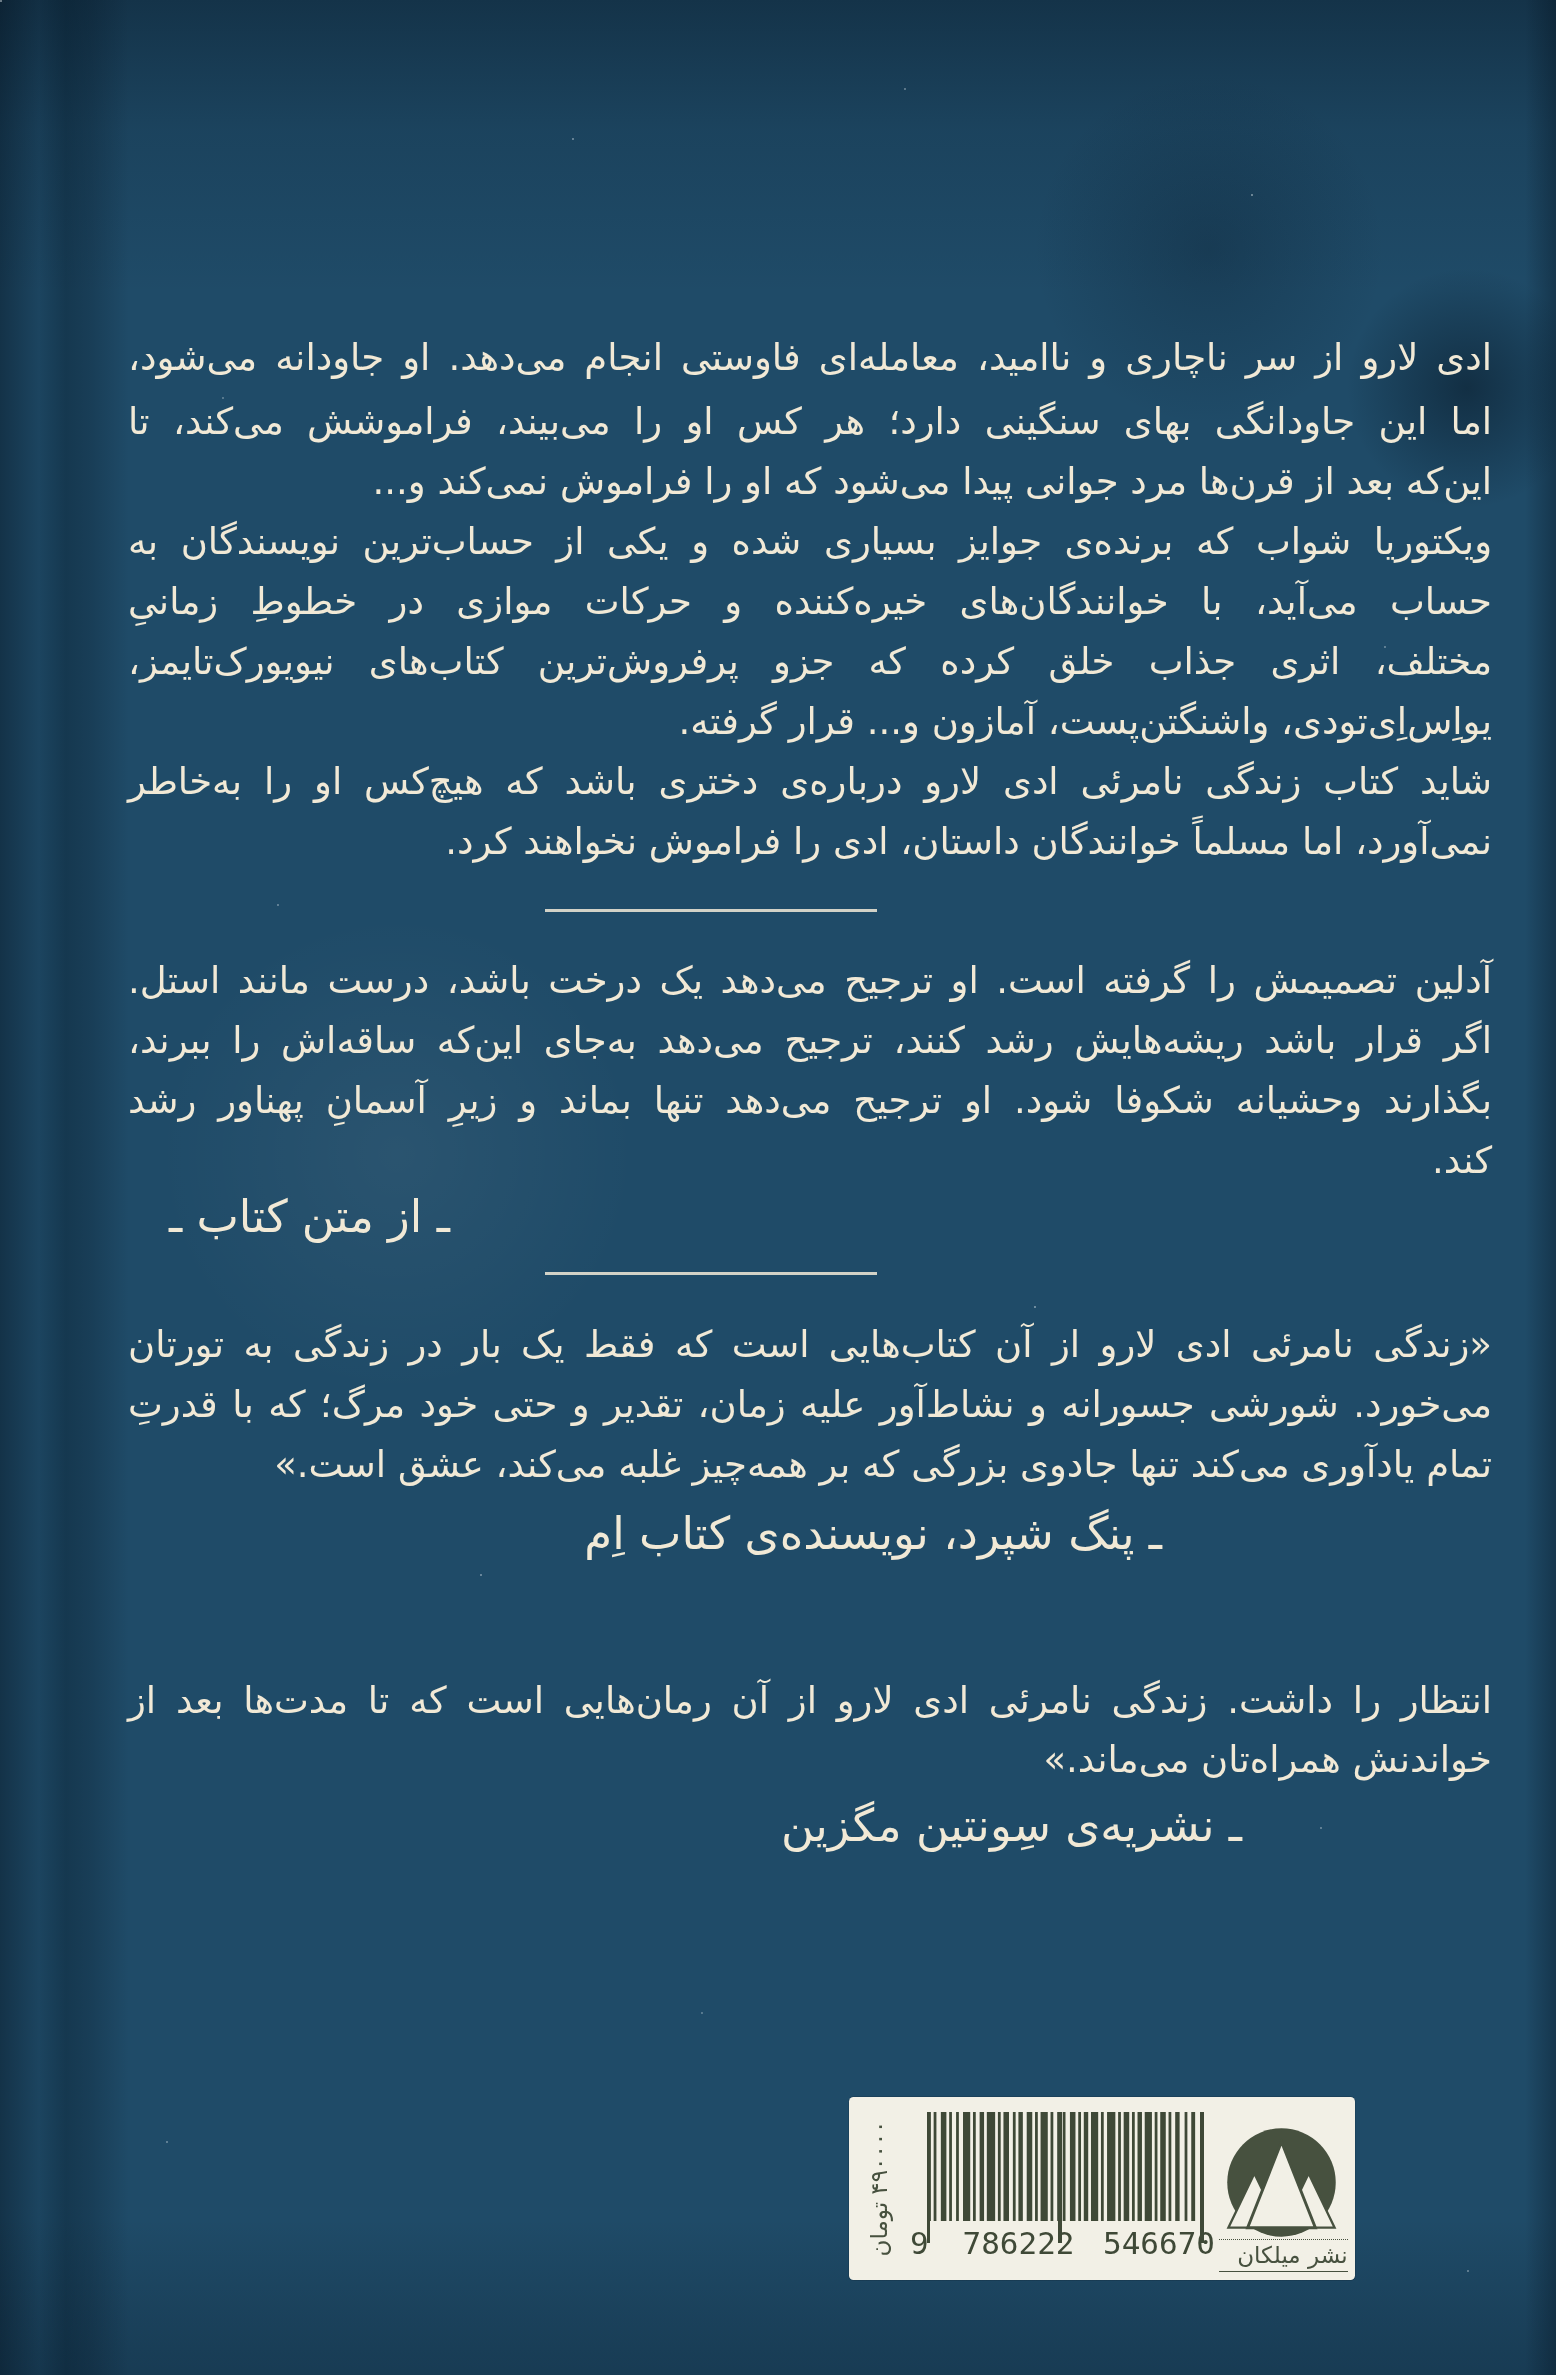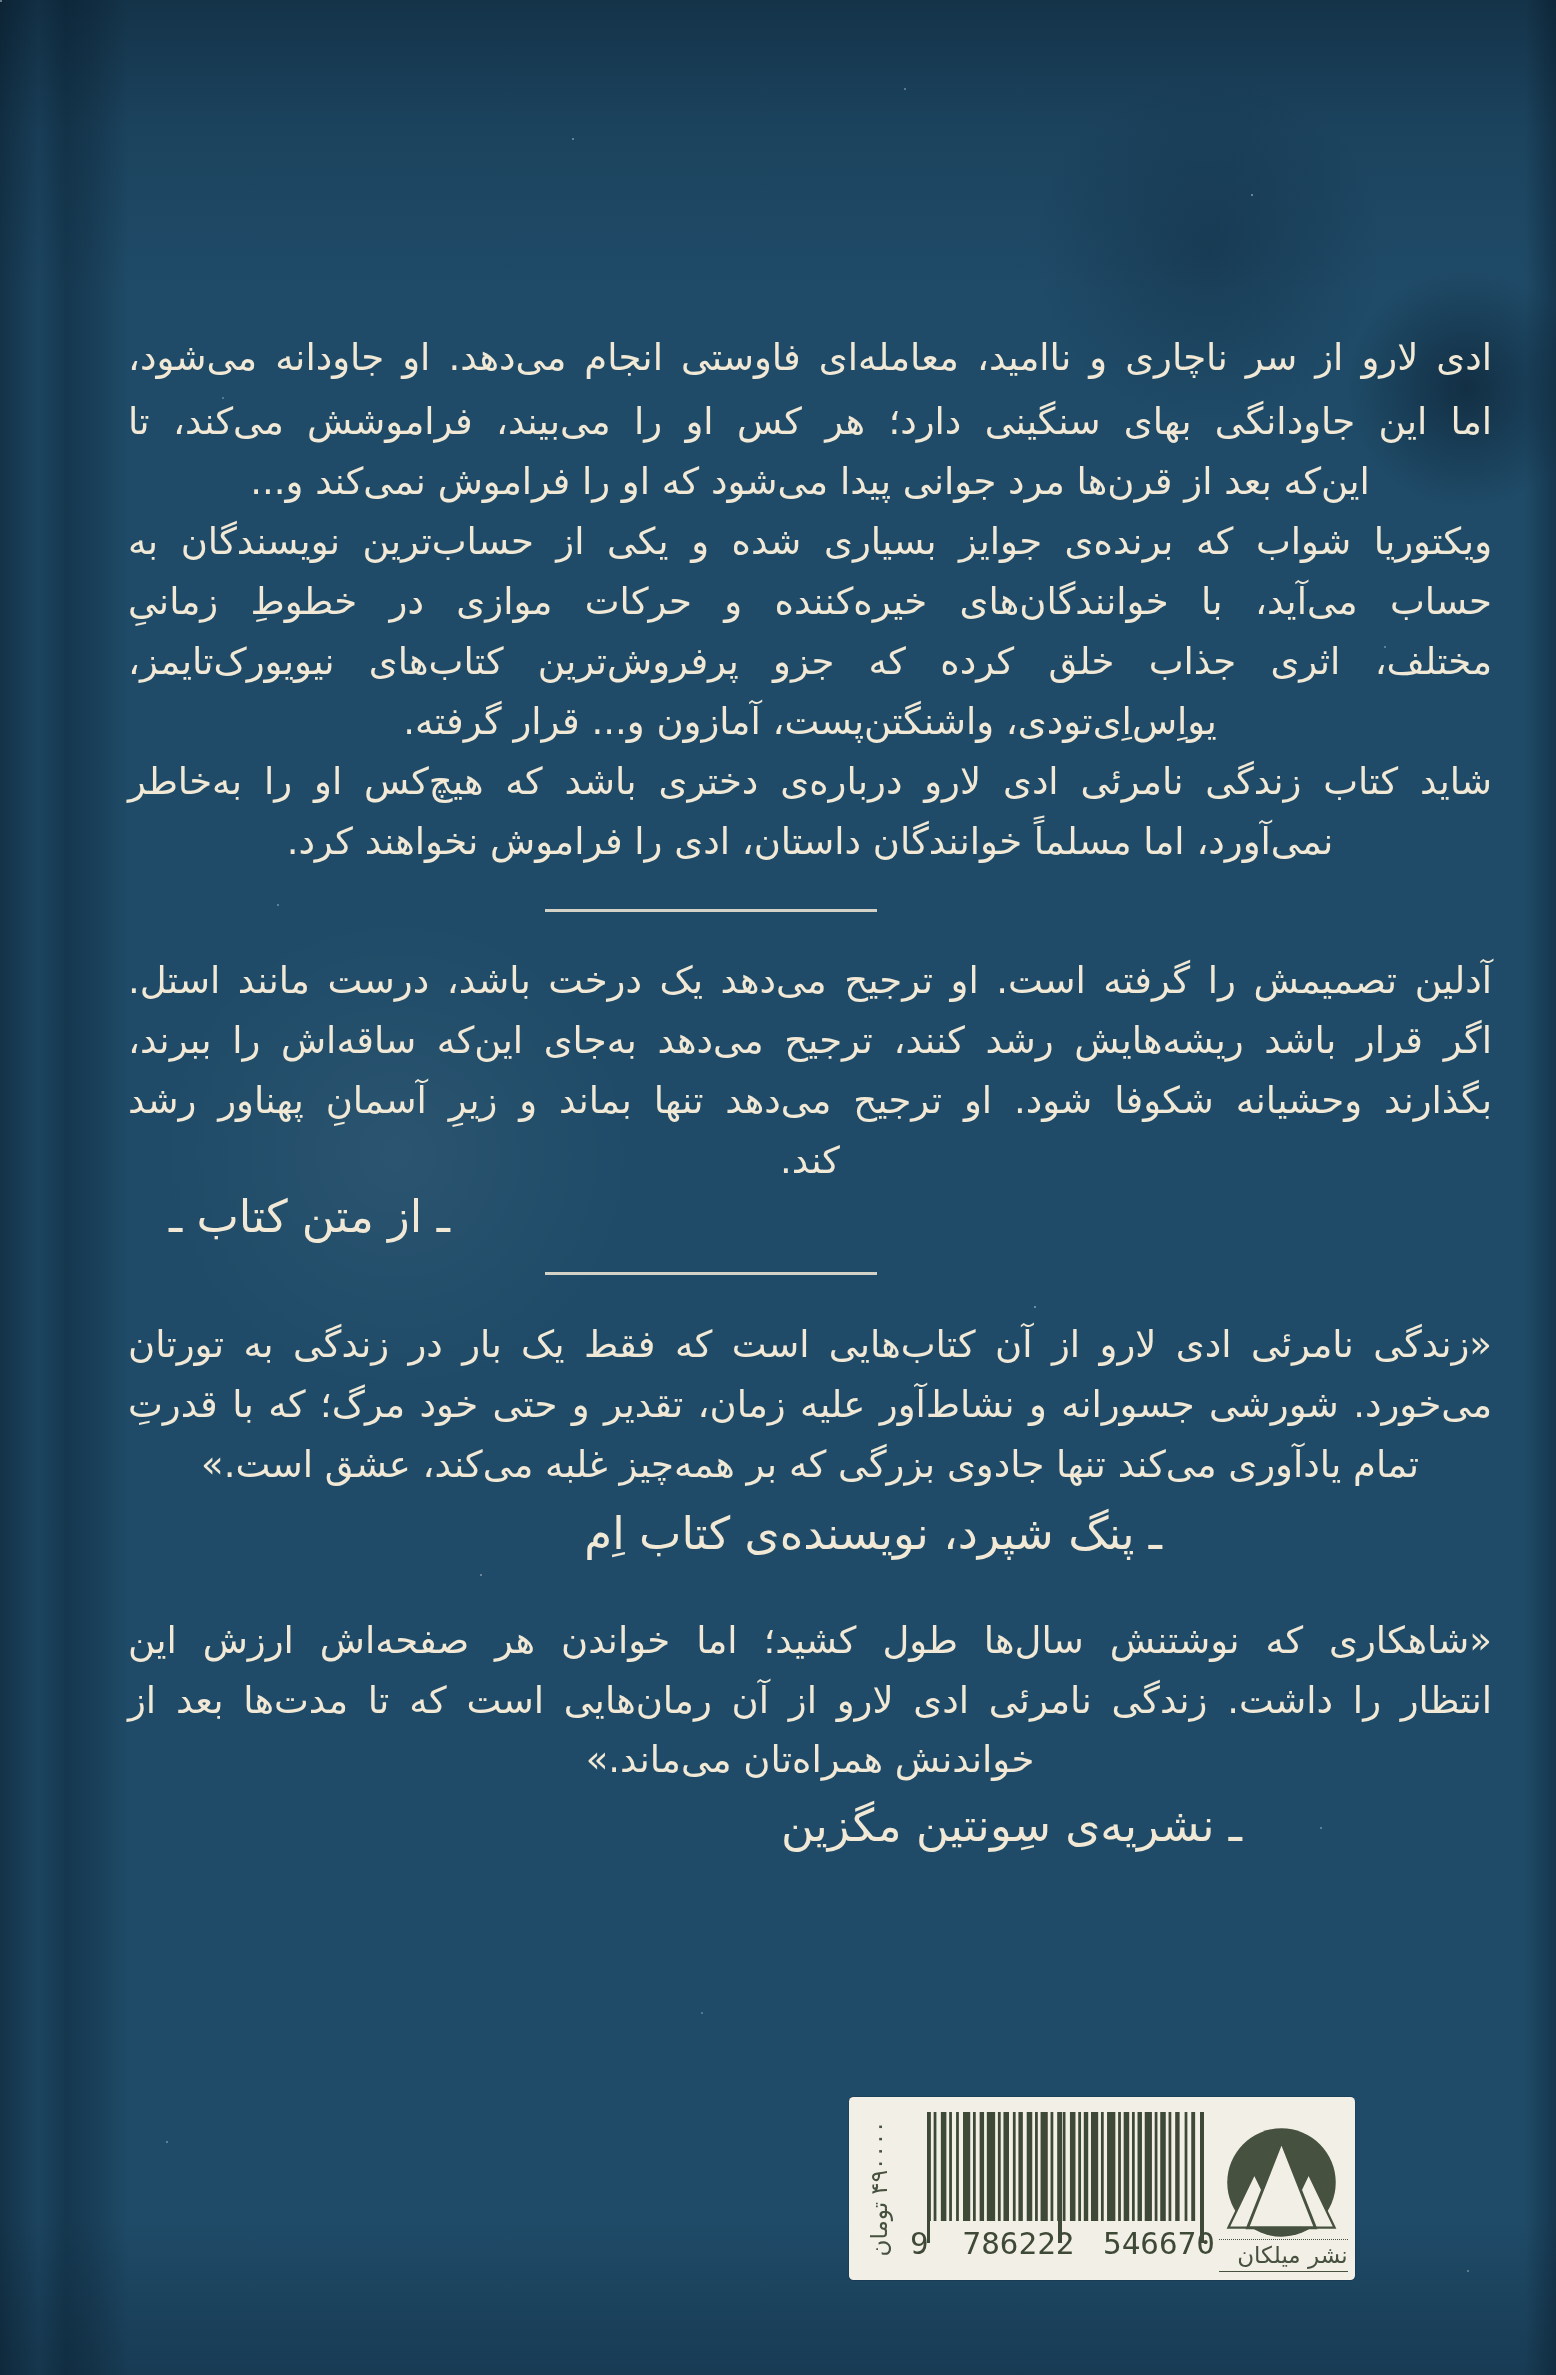--- a/index.html
+++ b/index.html
@@ -24,21 +24,21 @@
     box-shadow: 572px 138px 0 rgba(240,245,250,.45), 904px 88px 0 rgba(240,245,250,.4),
       1251px 194px 0 rgba(240,245,250,.5), 222px 397px 0 rgba(240,245,250,.35),
       1384px 646px 0 rgba(240,245,250,.4), 277px 904px 0 rgba(240,245,250,.4),
       1034px 1306px 0 rgba(240,245,250,.5), 480px 1574px 0 rgba(240,245,250,.45),
       1320px 1827px 0 rgba(240,245,250,.4), 701px 2012px 0 rgba(240,245,250,.35),
       166px 2141px 0 rgba(240,245,250,.4), 1467px 2270px 0 rgba(240,245,250,.4);
   }
   .textcol{position:absolute;left:92px;top:0;width:1364px;height:100%;color:#f1e9d6;margin-left:36px;}
   .line{position:absolute;right:0;left:0;font-size:37px;line-height:59px;white-space:nowrap;}
   .line.full{text-align:justify;text-align-last:justify;white-space:normal;}
-  .line.last{text-align:center;}
+  .line.last{text-align:right;}
   .attrib{position:absolute;font-size:45px;line-height:55px;color:#f1e9d6;white-space:nowrap;text-align:right;}
   .divider{position:absolute;left:545px;width:332px;height:2.8px;background:#e6e1d2;opacity:.9;}
   
   .label{position:absolute;left:849px;top:2097px;width:506px;height:183px;
     background:#f2f0e6;border-radius:4.6px;box-shadow:0 0 0 0.9px rgba(0,0,0,.12);direction:ltr;}
   .price-rot{position:absolute;left:-57px;top:73px;width:175px;height:37px;
     transform:rotate(-90deg);text-align:center;direction:rtl;
     color:#47513f;font-size:23px;line-height:37px;white-space:nowrap;}
   .barcode-wrap{position:absolute;left:61px;top:14.8px;width:305px;height:153px;}
   .bars{position:absolute;left:16.6px;top:0;width:277px;height:109px;}
@@ -85,21 +85,20 @@
 <div class="divider" style="top:1272px"></div>
 
 <div class="textcol">
   <div class="line full" style="top:1315px">«زندگی نامرئی ادی لارو از آن کتاب‌هایی است که فقط یک بار در زندگی به تورتان</div>
   <div class="line full" style="top:1375px">می‌خورد. شورشی جسورانه و نشاط‌آور علیه زمان، تقدیر و حتی خود مرگ؛ که با قدرتِ</div>
   <div class="line last" style="top:1435px">تمام یادآوری می‌کند تنها جادوی بزرگی که بر همه‌چیز غلبه می‌کند، عشق است.»</div>
 </div>
 <div class="attrib" style="right:394px;top:1506px">ـ پنگ شپرد، نویسنده‌ی کتاب اِم</div>
 
 <div class="textcol">
-  <div class="line full" style="top:1611px">«شاهکاری که نوشتنش سال‌ها طول کشید؛ اما خواندن هر صفحه‌اش ارزش این</div>
   <div class="line full" style="top:1671px">انتظار را داشت. زندگی نامرئی ادی لارو از آن رمان‌هایی است که تا مدت‌ها بعد از</div>
   <div class="line last" style="top:1730px">خواندنش همراه‌تان می‌ماند.»</div>
 </div>
 <div class="attrib" style="right:314px;top:1798px">ـ نشریه‌ی سِونتین مگزین</div>
 
 <div class="label">
 
   <div class="price-rot">۴۹۰۰۰۰ تومان</div>
 
   <div class="barcode-wrap">

